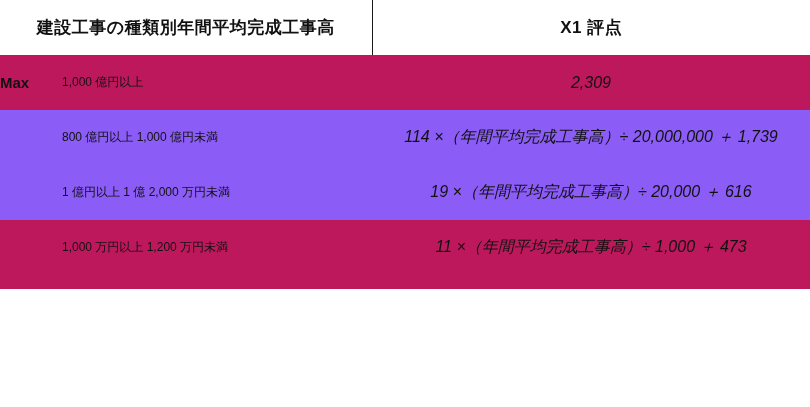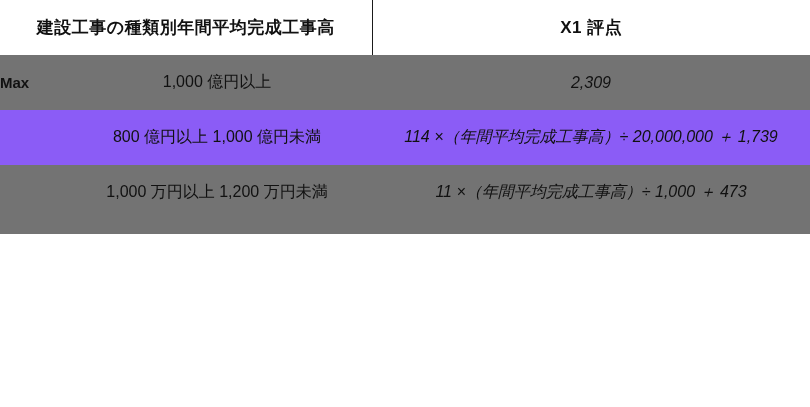--- a/index.html
+++ b/index.html
@@ -55,37 +55,37 @@
     height: 55px;
   }
   .cell-label {
     font-size: 15px;
     font-weight: bold;
     text-align: left;
     padding-left: 14px;
     border-right: none;
   }
   .cell-range {
-    font-size: 16px;
-    text-align: center;
+    font-size: 12px;
+    text-align: left;
     border-right: 1px solid #1a1a1a;
     padding: 0 6px;
   }
   .cell-score {
     font-size: 16px;
     text-align: center;
     padding: 0 8px;
     white-space: nowrap;
     font-style: italic;
   }
   .row.shaded td {
     background: #8b5cf6;
   }
   .row.plain td {
-    background: #737373;
+    background: #be185d;
   }
   .row.last-partial {
     height: 14px;
   }
   .row.last-partial td {
     height: 14px;
   }
 </style>
 </head>
 <body>
@@ -107,20 +107,25 @@
       <tr class="row plain">
         <td class="cell-label">Max</td>
         <td class="cell-range">1,000 億円以上</td>
         <td class="cell-score">2,309</td>
       </tr>
       <tr class="row shaded">
         <td class="cell-label"></td>
         <td class="cell-range">800 億円以上 1,000 億円未満</td>
         <td class="cell-score">114 ×（年間平均完成工事高）÷ 20,000,000 ＋ 1,739</td>
       </tr>
+      <tr class="row shaded">
+        <td class="cell-label"></td>
+        <td class="cell-range">1 億円以上 1 億 2,000 万円未満</td>
+        <td class="cell-score">19 ×（年間平均完成工事高）÷ 20,000 ＋ 616</td>
+      </tr>
       <tr class="row plain">
         <td class="cell-label"></td>
         <td class="cell-range">1,000 万円以上 1,200 万円未満</td>
         <td class="cell-score">11 ×（年間平均完成工事高）÷ 1,000 ＋ 473</td>
       </tr>
       <tr class="row plain last-partial">
         <td class="cell-label"></td>
         <td class="cell-range"></td>
         <td class="cell-score"></td>
       </tr>

